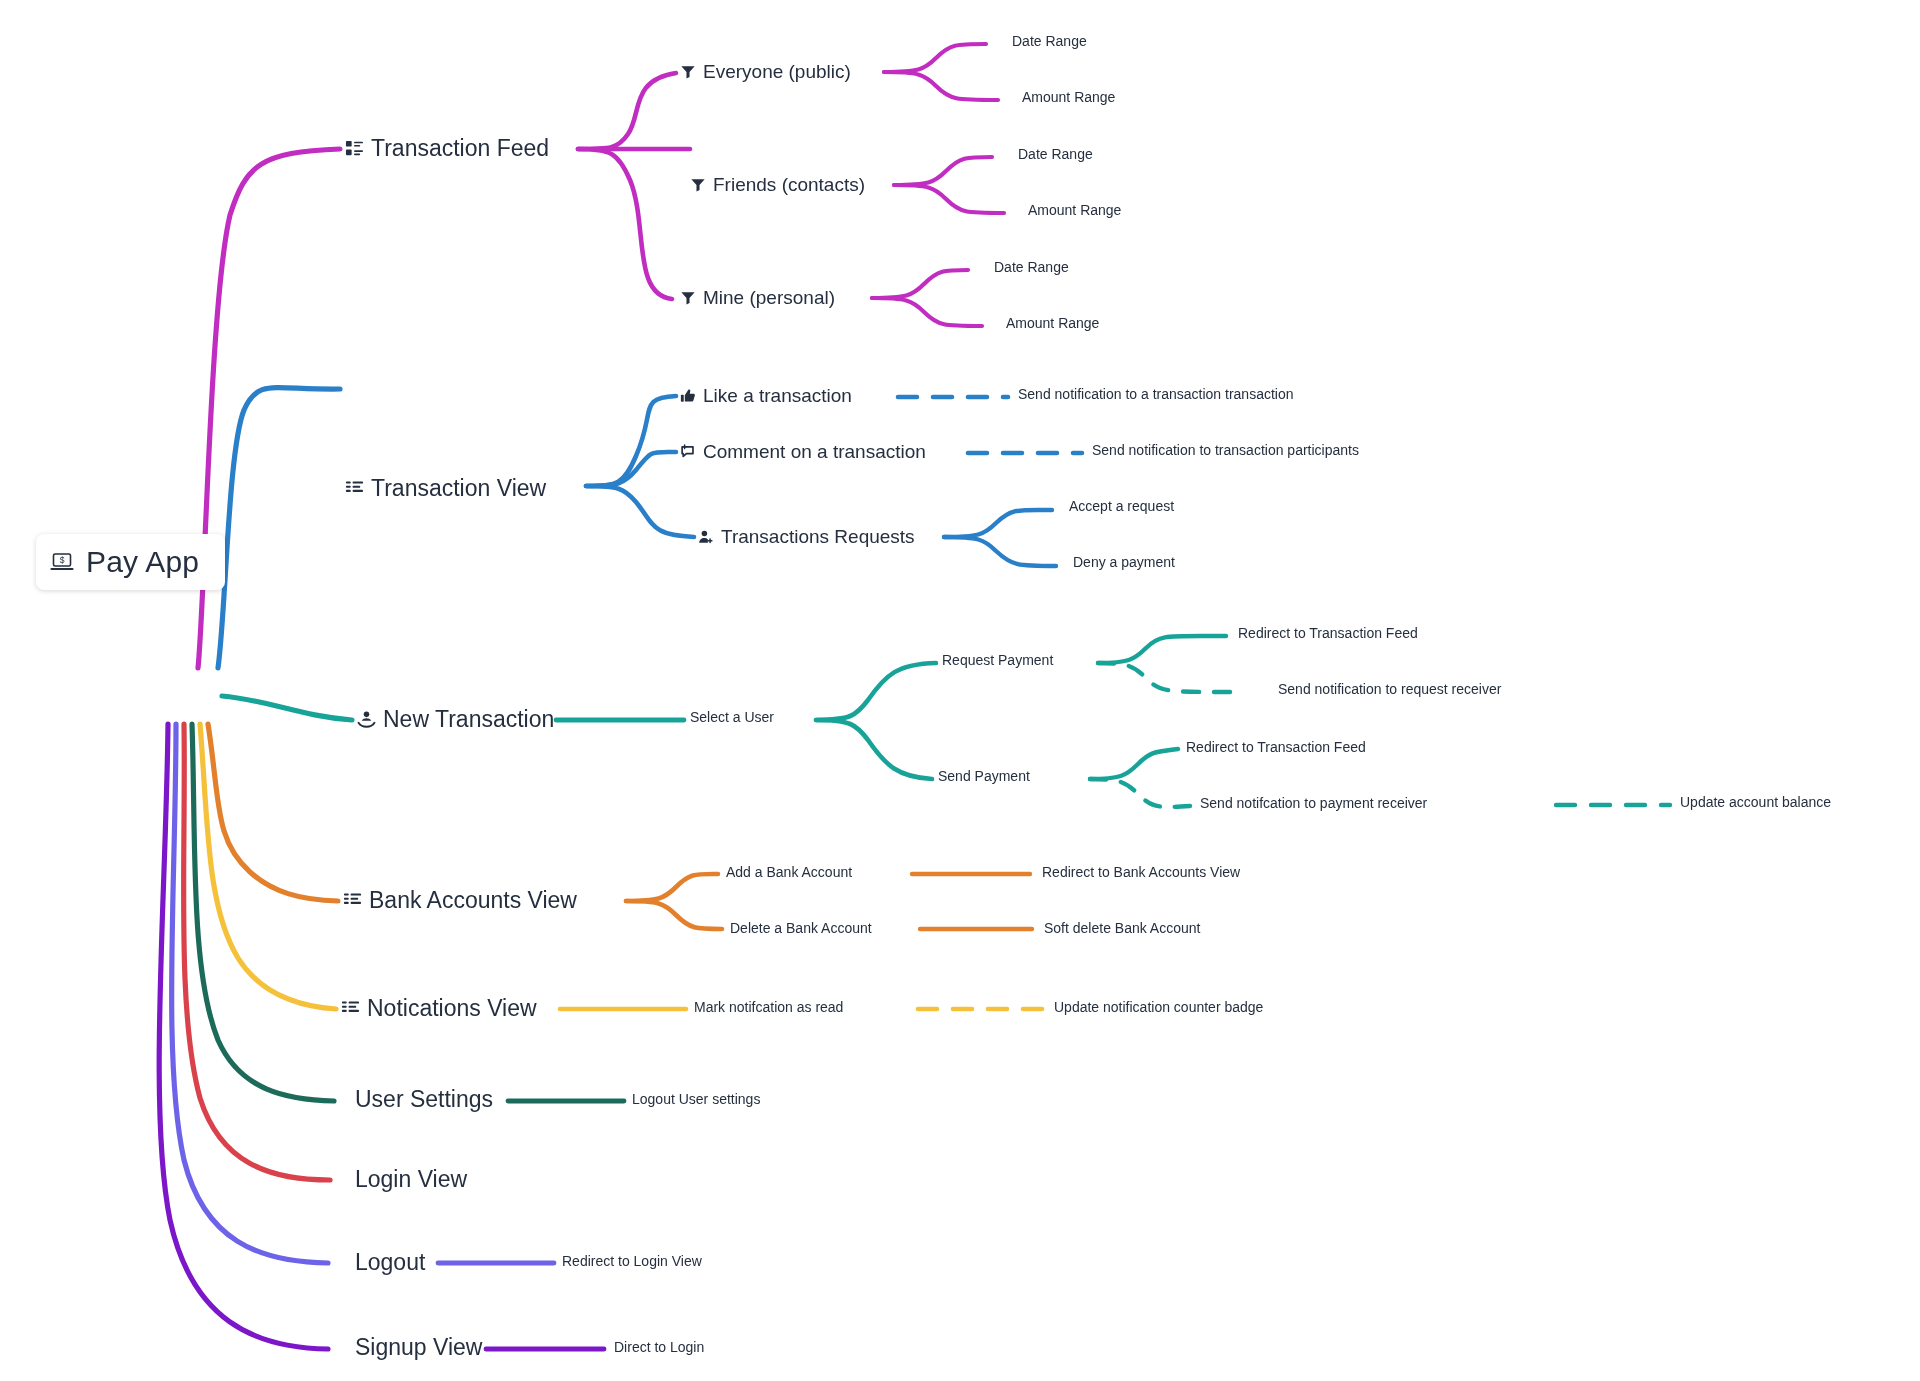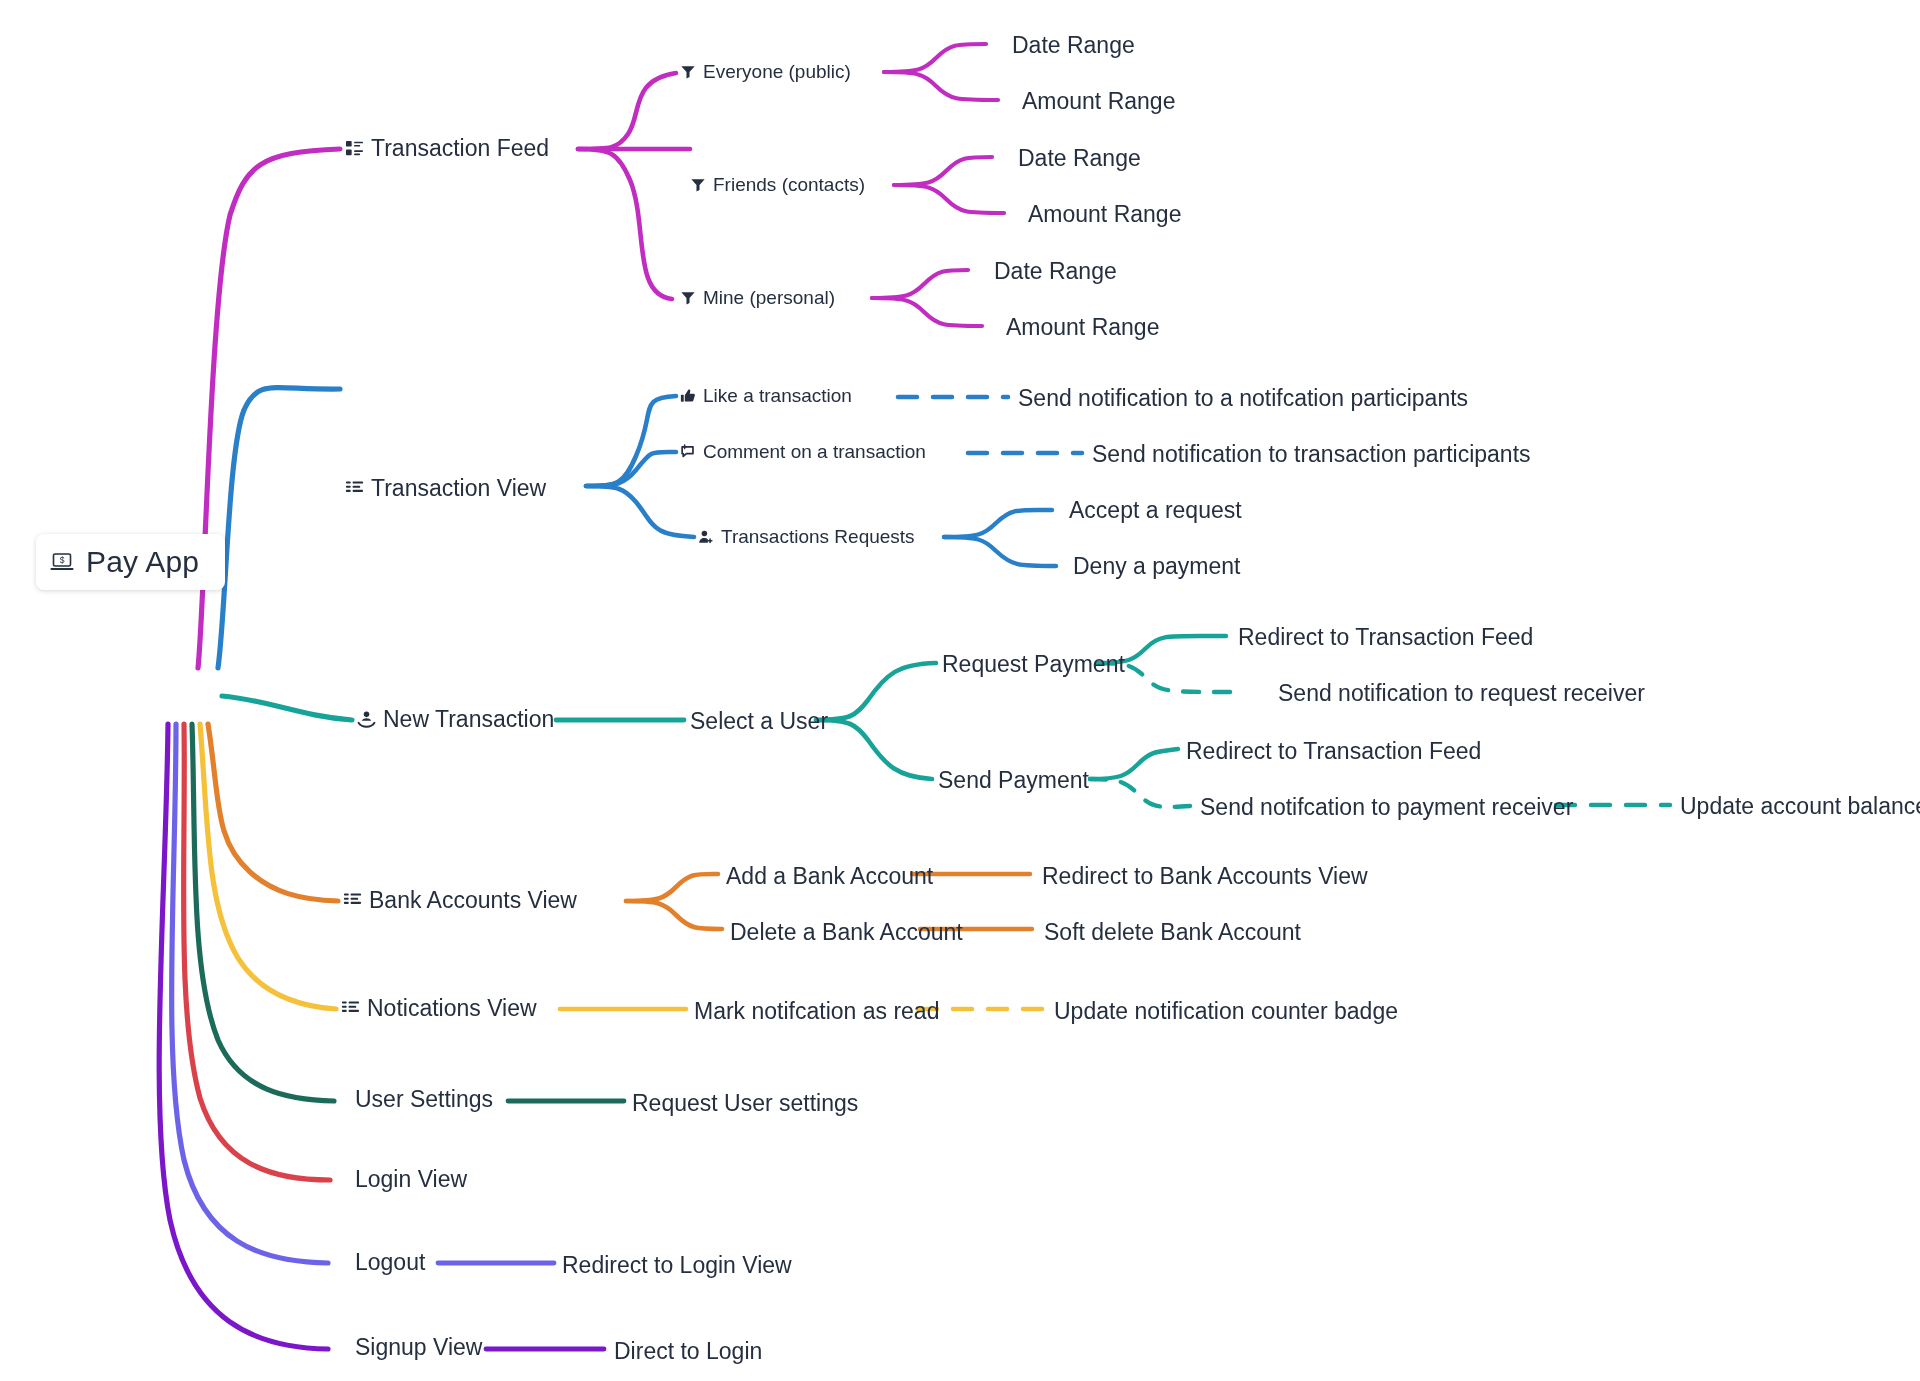--- a/index.html
+++ b/index.html
@@ -30,21 +30,21 @@
   #root-node .lbl{font-size:30px;letter-spacing:.2px;}
   #root-node .ic svg{width:24px;height:24px;}
 
   
   .l1 .lbl{font-size:23px;}
   .l1 .ic svg{width:19px;height:19px;}
   
   .l2 .lbl{font-size:19px;}
   .l2 .ic svg{width:16px;height:16px;}
   
-  .l3 .lbl{font-size:23px;}
+  .l3 .lbl{font-size:14px;}
 </style>
 </head>
 <body>
 
 <div id="canvas">
 
   <svg id="links" viewBox="0 0 1920 1381" xmlns="http://www.w3.org/2000/svg">
     <g fill="none" stroke-linecap="round" stroke-linejoin="round">
 
       <path d="M198,668 C205,600 210,300 230,215 C246,165 260,152 340,149" stroke="#c12dc1" stroke-width="5.2"></path>
@@ -202,21 +202,21 @@
   <div class="node l2" style="left:680px;top:386px;">
     <span class="ic">
       <svg viewBox="0 0 18 18">
           <rect x="1" y="7.5" width="3.2" height="8" rx=".8" fill="#252f3f"></rect>
           <path d="M5.4 8.2 9.2 2.2c.9-1.2 2.6-.4 2.4 1l-.6 3.4h4.3c1 0 1.7.9 1.4 1.8l-1.7 5.6c-.2.8-.9 1.3-1.7 1.3H5.4z" fill="#252f3f"></path>
         </svg>
     </span>
     <span class="lbl">Like a transaction</span>
   </div>
   <div class="node l3" style="left:1018px;top:387px;">
-    <span class="lbl">Send notification to a notifcation participants</span>
+    <span class="lbl">Send notification to a transaction transaction</span>
   </div>
 
   <div class="node l2" style="left:680px;top:442px;">
     <span class="ic">
       <svg viewBox="0 0 18 18">
           <path d="M2.4 3.2h12.2v7.6H7.2L3.6 14v-3.2H2.4z" fill="none" stroke="#252f3f" stroke-width="1.9" stroke-linejoin="round"></path>
           <path d="M5.2 1v4.2M3.2 3.1h4.2" stroke="#252f3f" stroke-width="1.7" stroke-linecap="round"></path>
         </svg>
     </span>
     <span class="lbl">Comment on a transaction</span>
@@ -334,21 +334,21 @@
     <span class="lbl">Mark notifcation as read</span>
   </div>
   <div class="node l3" style="left:1054px;top:1000px;">
     <span class="lbl">Update notification counter badge</span>
   </div>
 
   <div class="node l1" style="left:355px;top:1088px;">
     <span class="lbl">User Settings</span>
   </div>
   <div class="node l3" style="left:632px;top:1092px;">
-    <span class="lbl">Request User settings</span>
+    <span class="lbl">Logout User settings</span>
   </div>
 
   <div class="node l1" style="left:355px;top:1168px;">
     <span class="lbl">Login View</span>
   </div>
 
   <div class="node l1" style="left:355px;top:1251px;">
     <span class="lbl">Logout</span>
   </div>
   <div class="node l3" style="left:562px;top:1254px;">

